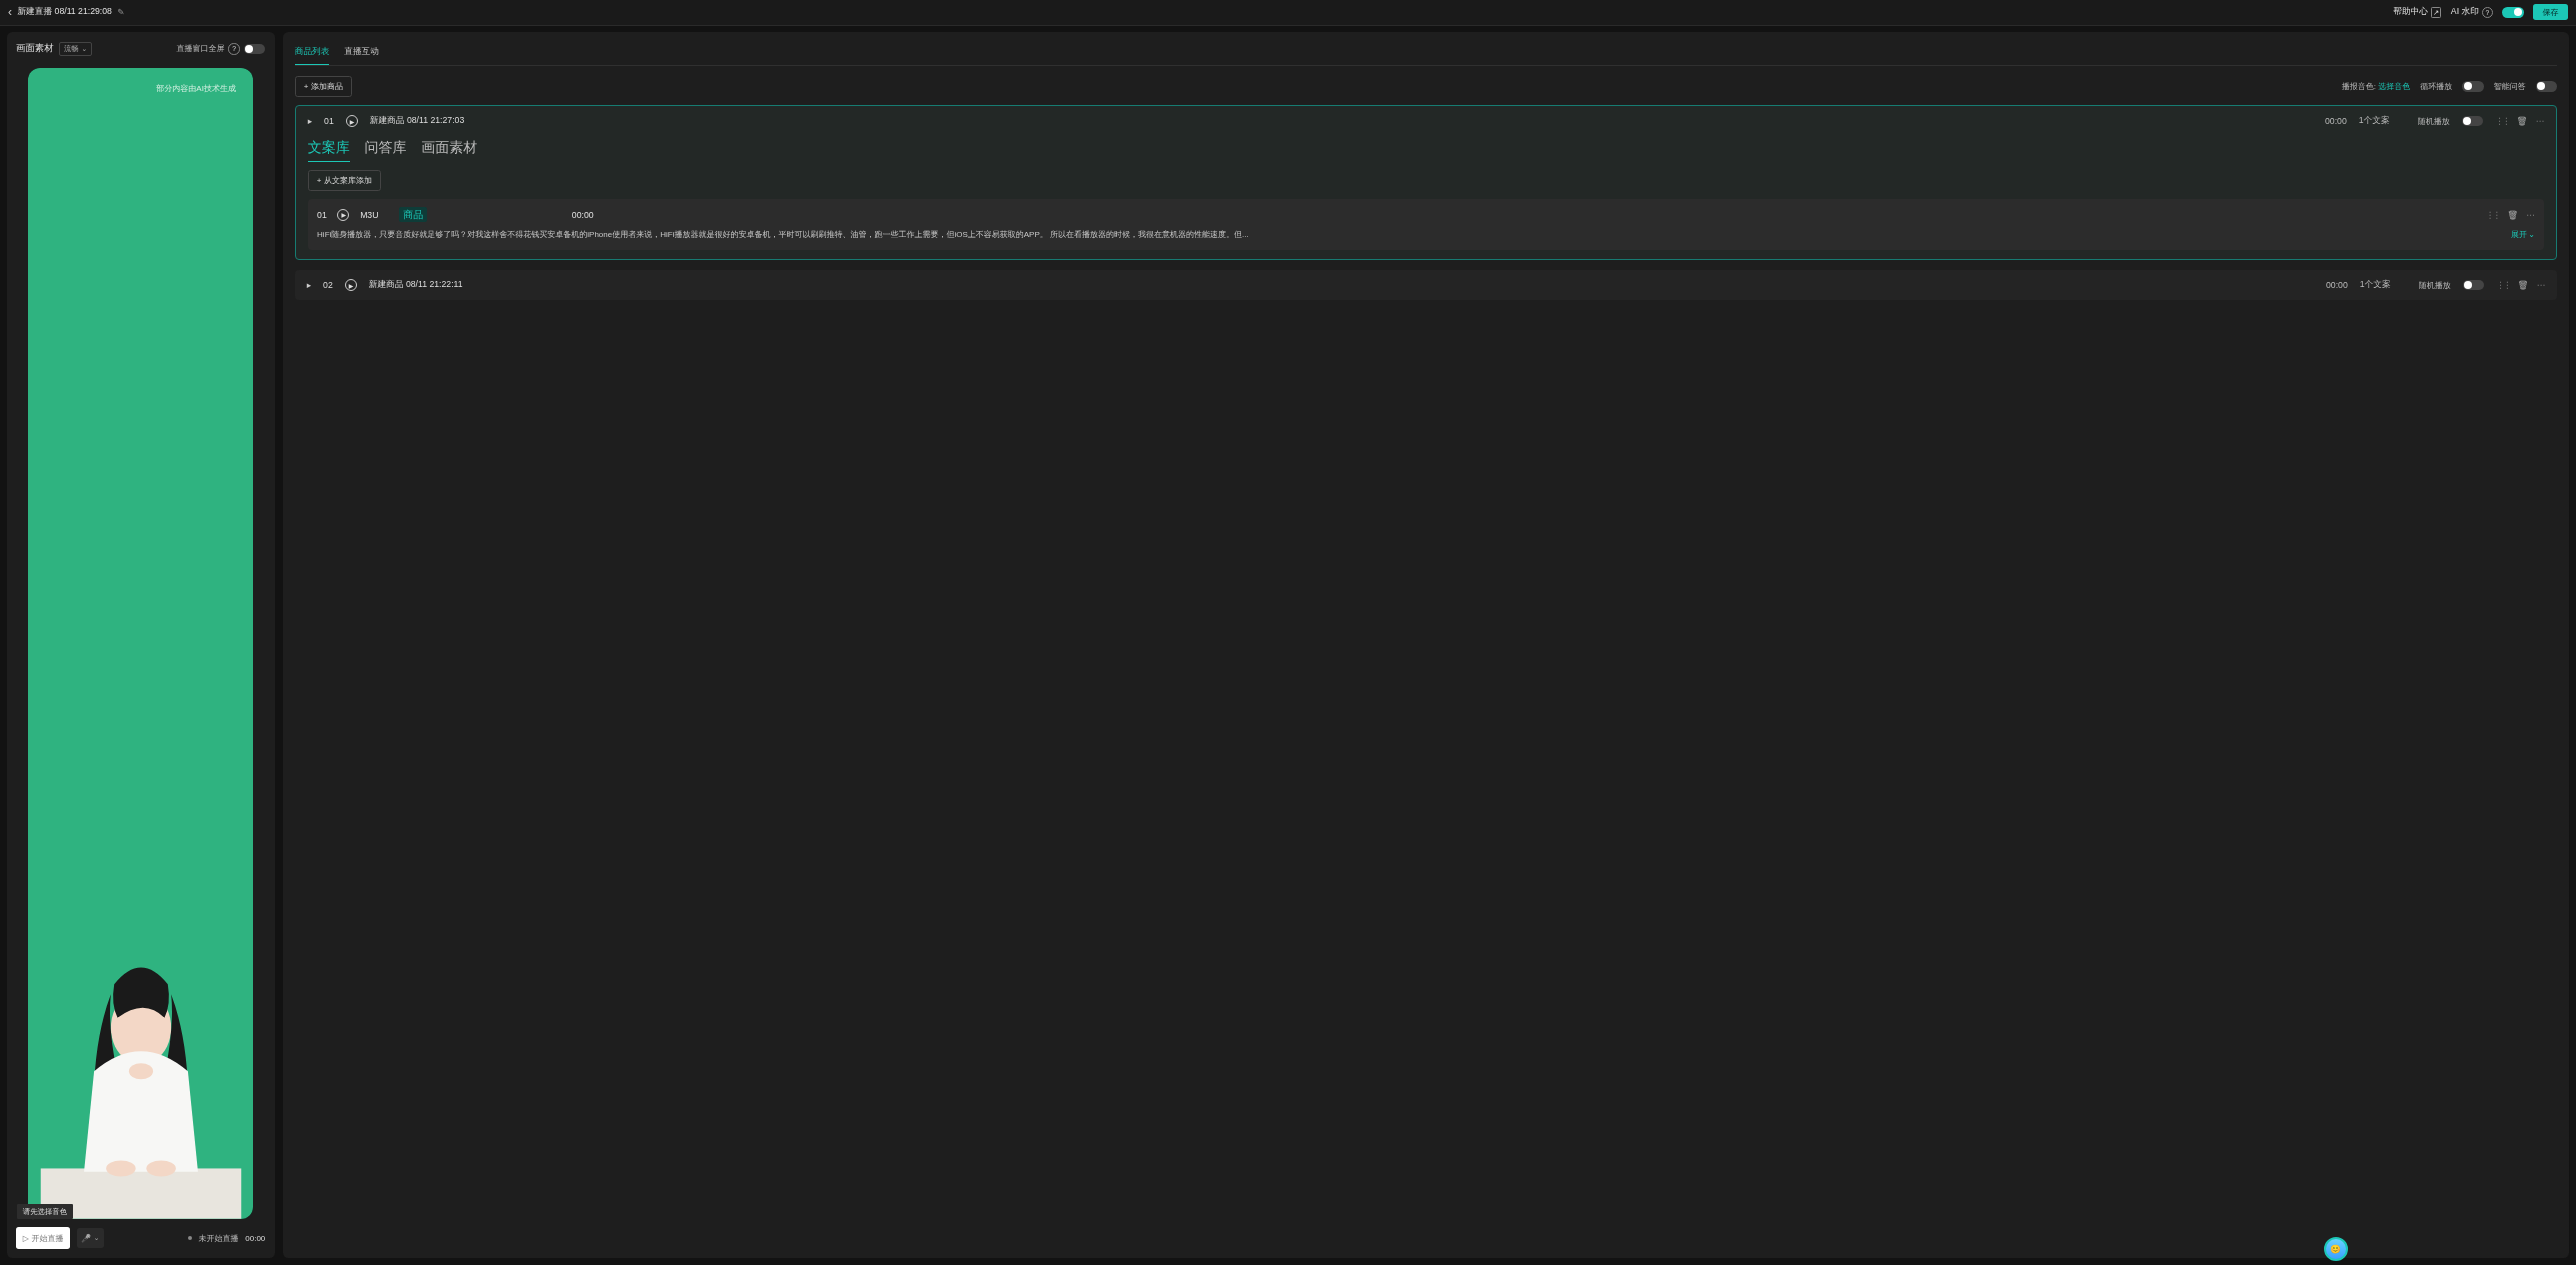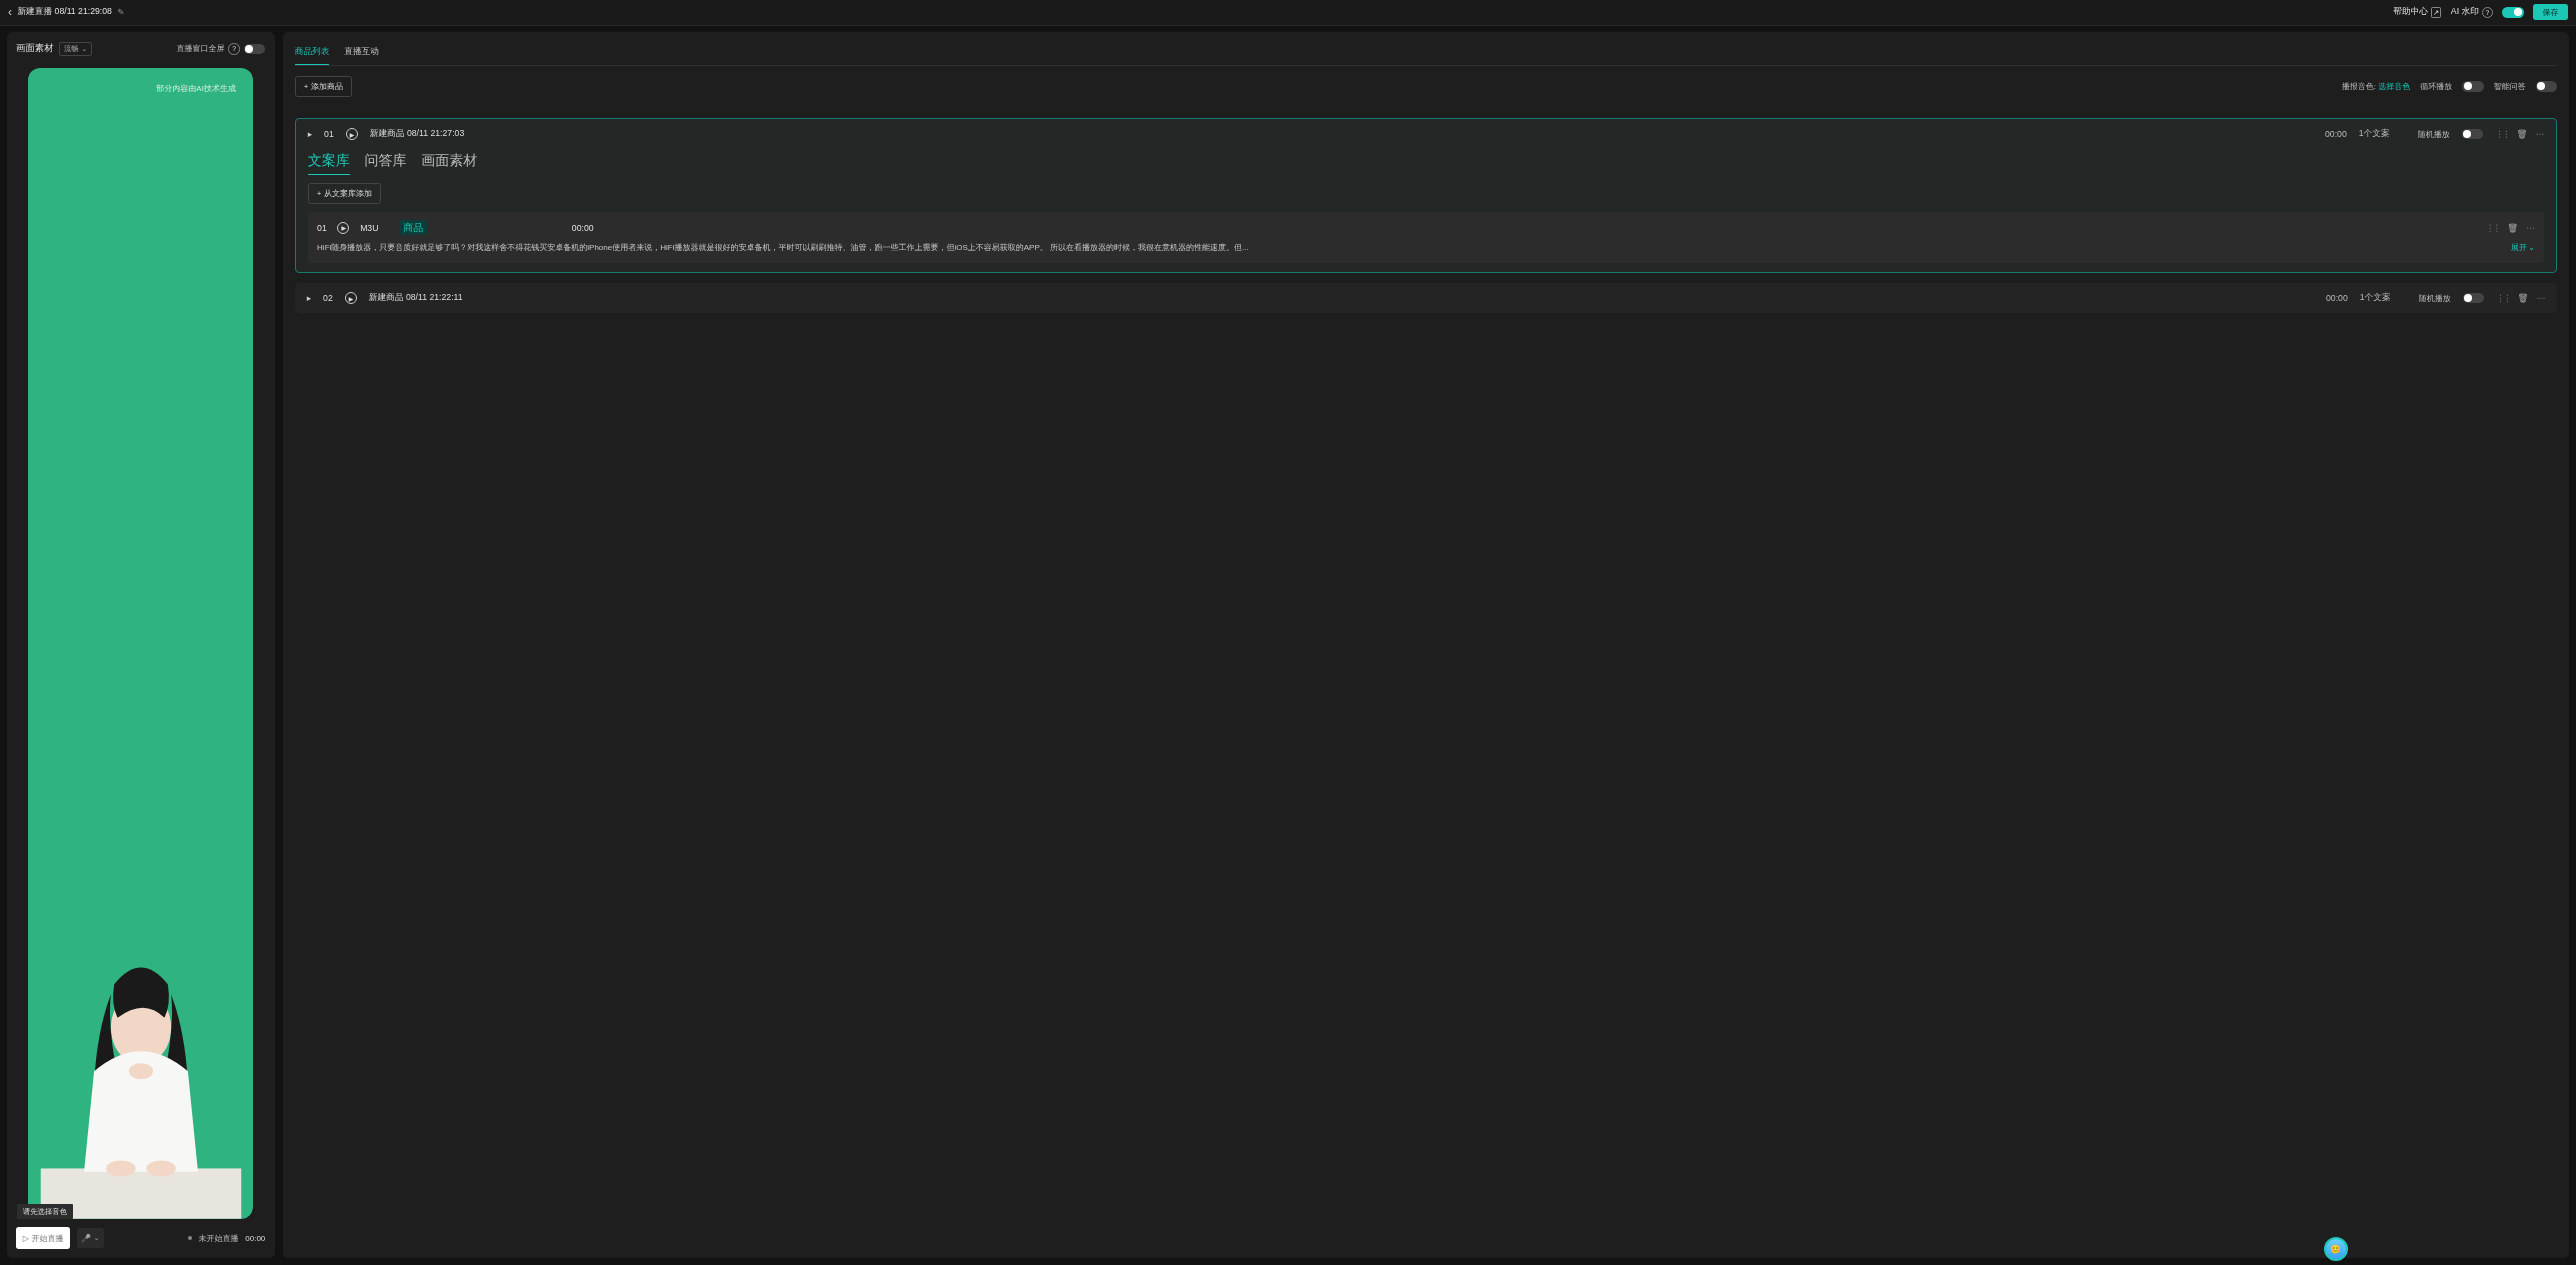--- a/index.html
+++ b/index.html
@@ -65,21 +65,21 @@
 .mic-btn::before { content:"🎤"; font-size:8px; filter:grayscale(1); }
 .mic-btn::after { content:"⌄"; font-size:6.7px; color:#aaa; }
 .status-dot { width:4px; height:4px; border-radius:50%; background:#888; margin-left:auto; }
 
 .right-panel {
   flex:1; background:#1e1e1e; border-radius:5.4px; padding: 9.4px 12px; display:flex; flex-direction:column; overflow:auto;
 }
 .tabs { display:flex; gap:14.8px; border-bottom:0.7px solid #303030; margin-bottom:9.4px; }
 .tab { padding:4px 0 6.7px; color:#ccc; cursor:pointer; font-size:8.7px; }
 .tab.active { color:#1cc7b6; border-bottom:1.3px solid #1cc7b6; }
-.toolbar { display:flex; align-items:center; gap:9.4px; margin-bottom:21px; }
+.toolbar { display:flex; align-items:center; gap:9.4px; margin-bottom:8px; }
 .btn-outline { background:transparent; border:0.7px solid #444; padding:4px 8px; border-radius:2.7px; color:#ddd; cursor:pointer; font-size:8px; display:flex; align-items:center; gap:2.7px; }
 .btn-outline::before { content:"+"; }
 .right-opts { margin-left:auto; display:flex; align-items:center; gap:10px; font-size:8px; color:#bbb; }
 .link-teal { color:#1cc7b6; }
 
 .product {
   background:#242424; border-radius:4px; margin-bottom:9.4px; padding:9.4px 12px;
 }
 .product.active { border:0.7px solid #167c72; background:#232826; }
 .p-row1 { display:flex; align-items:center; gap:12px; }

